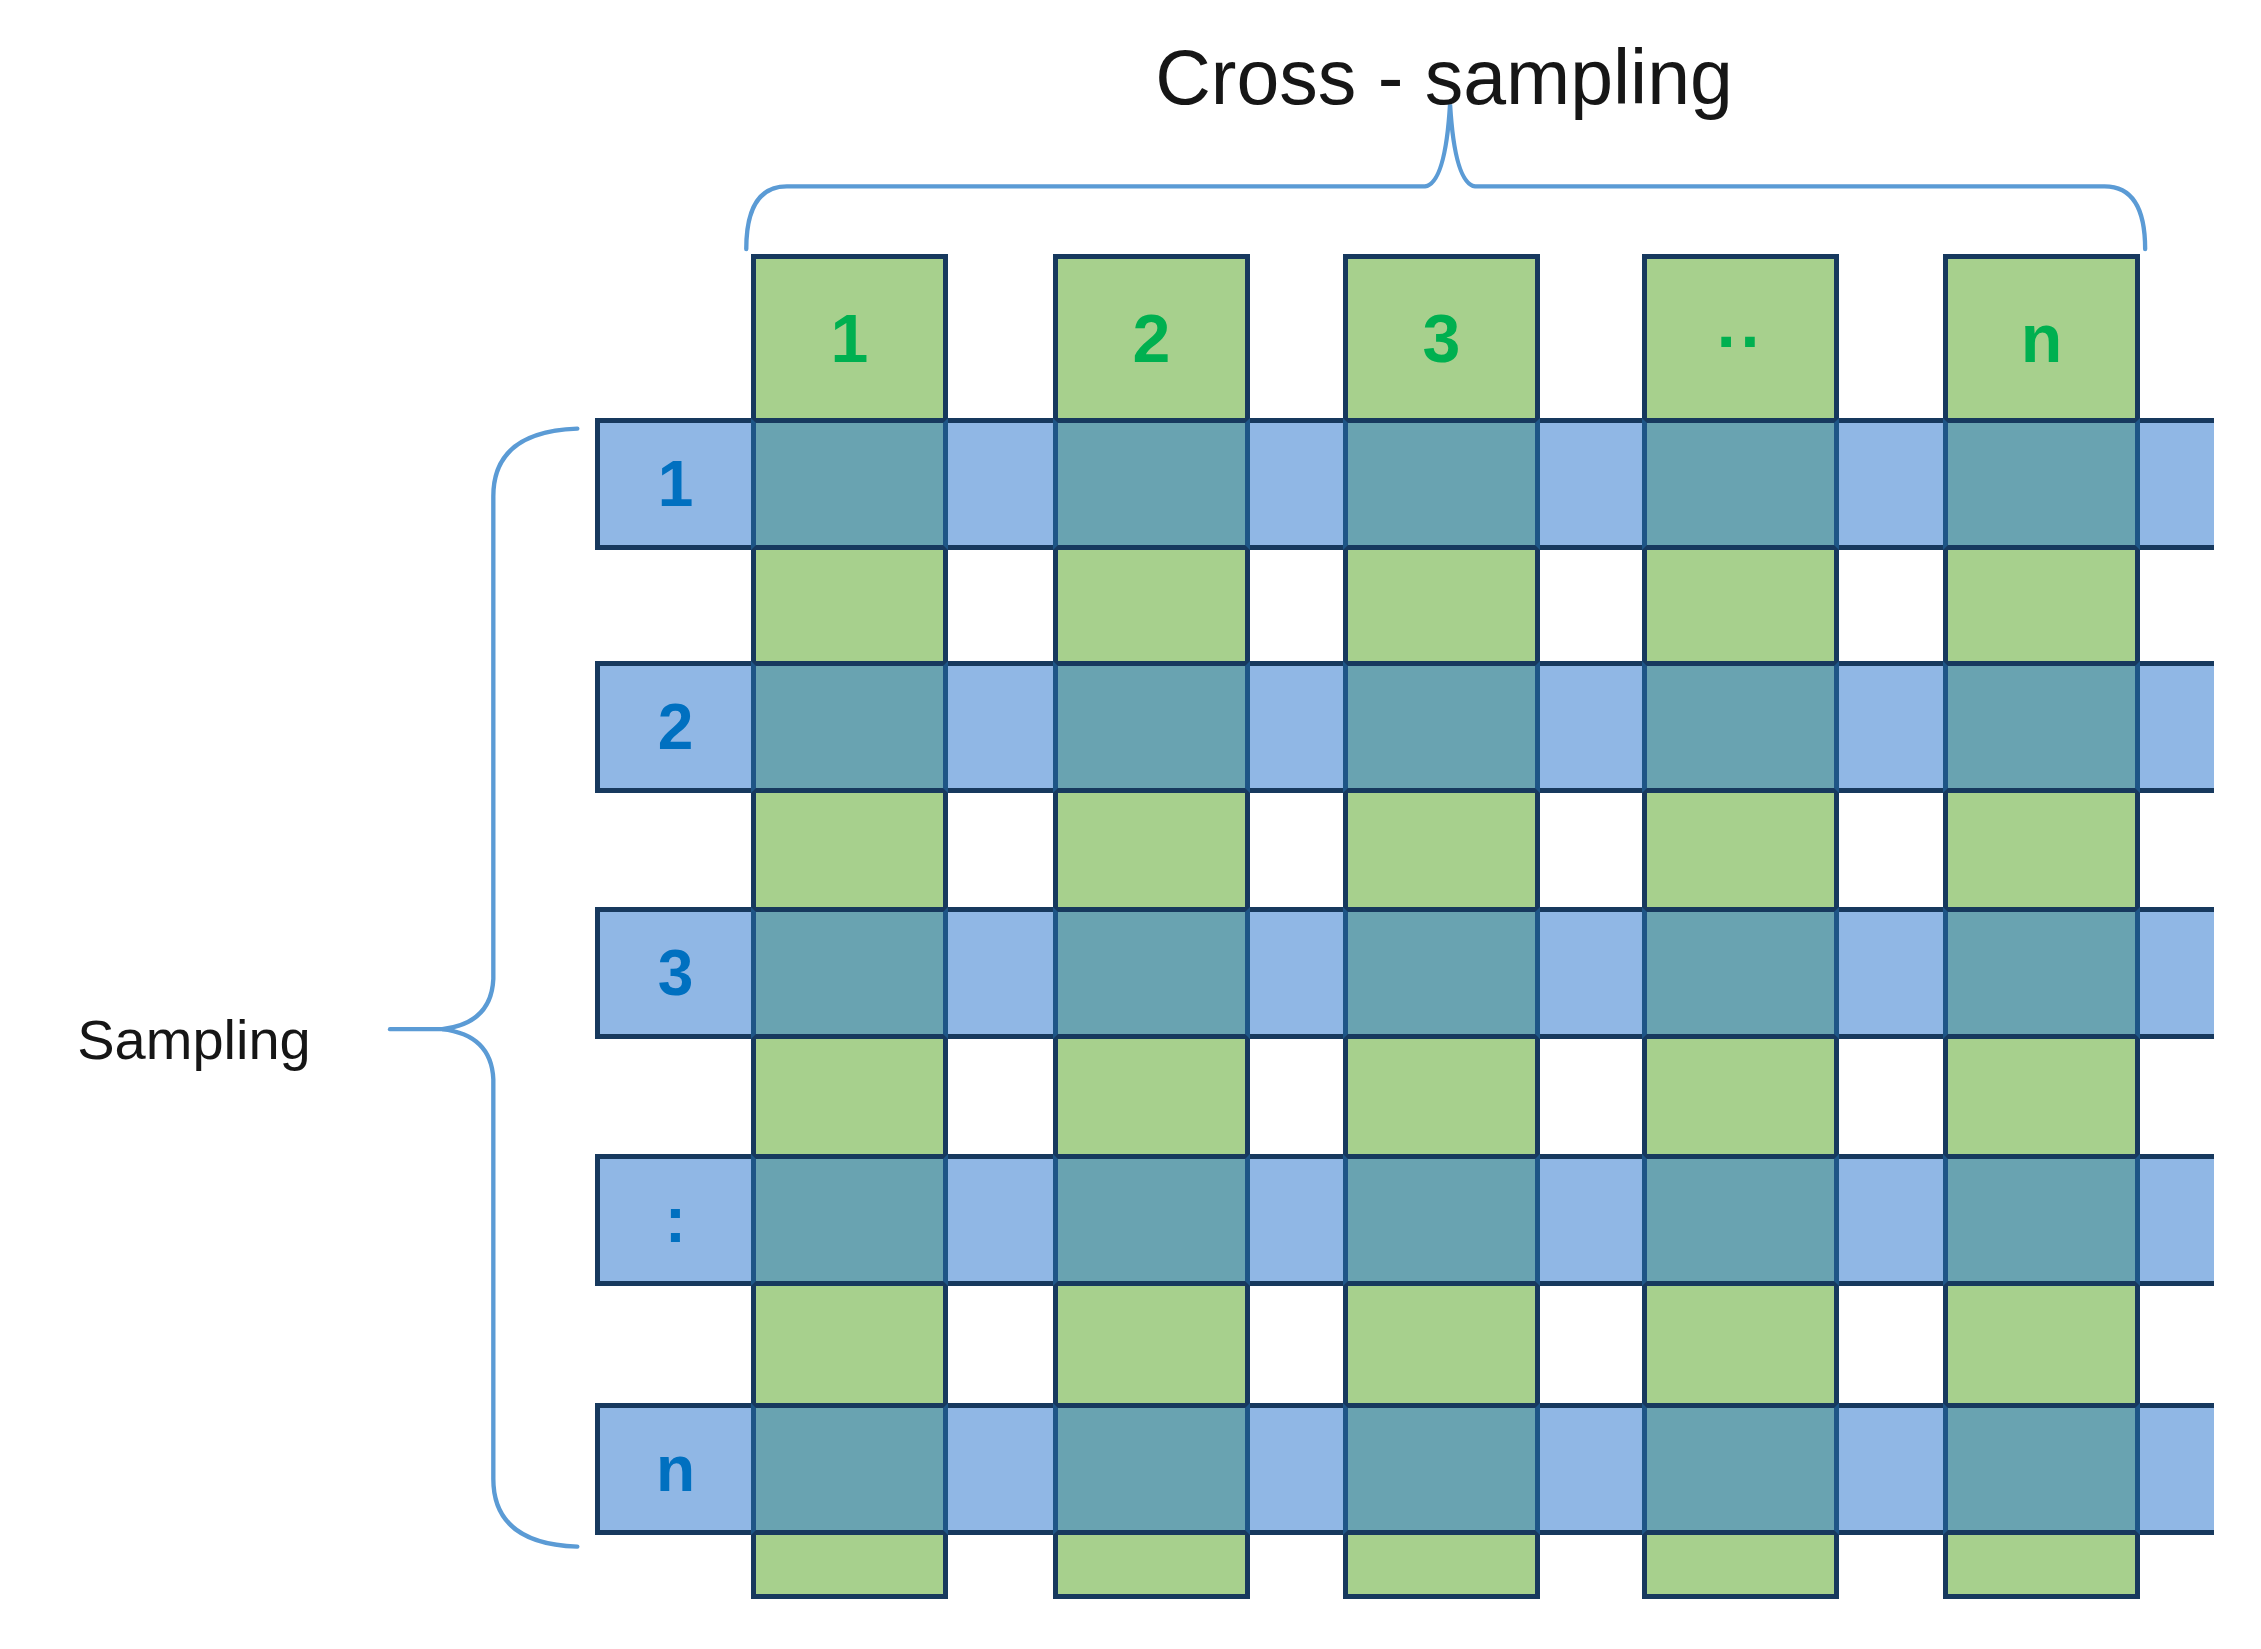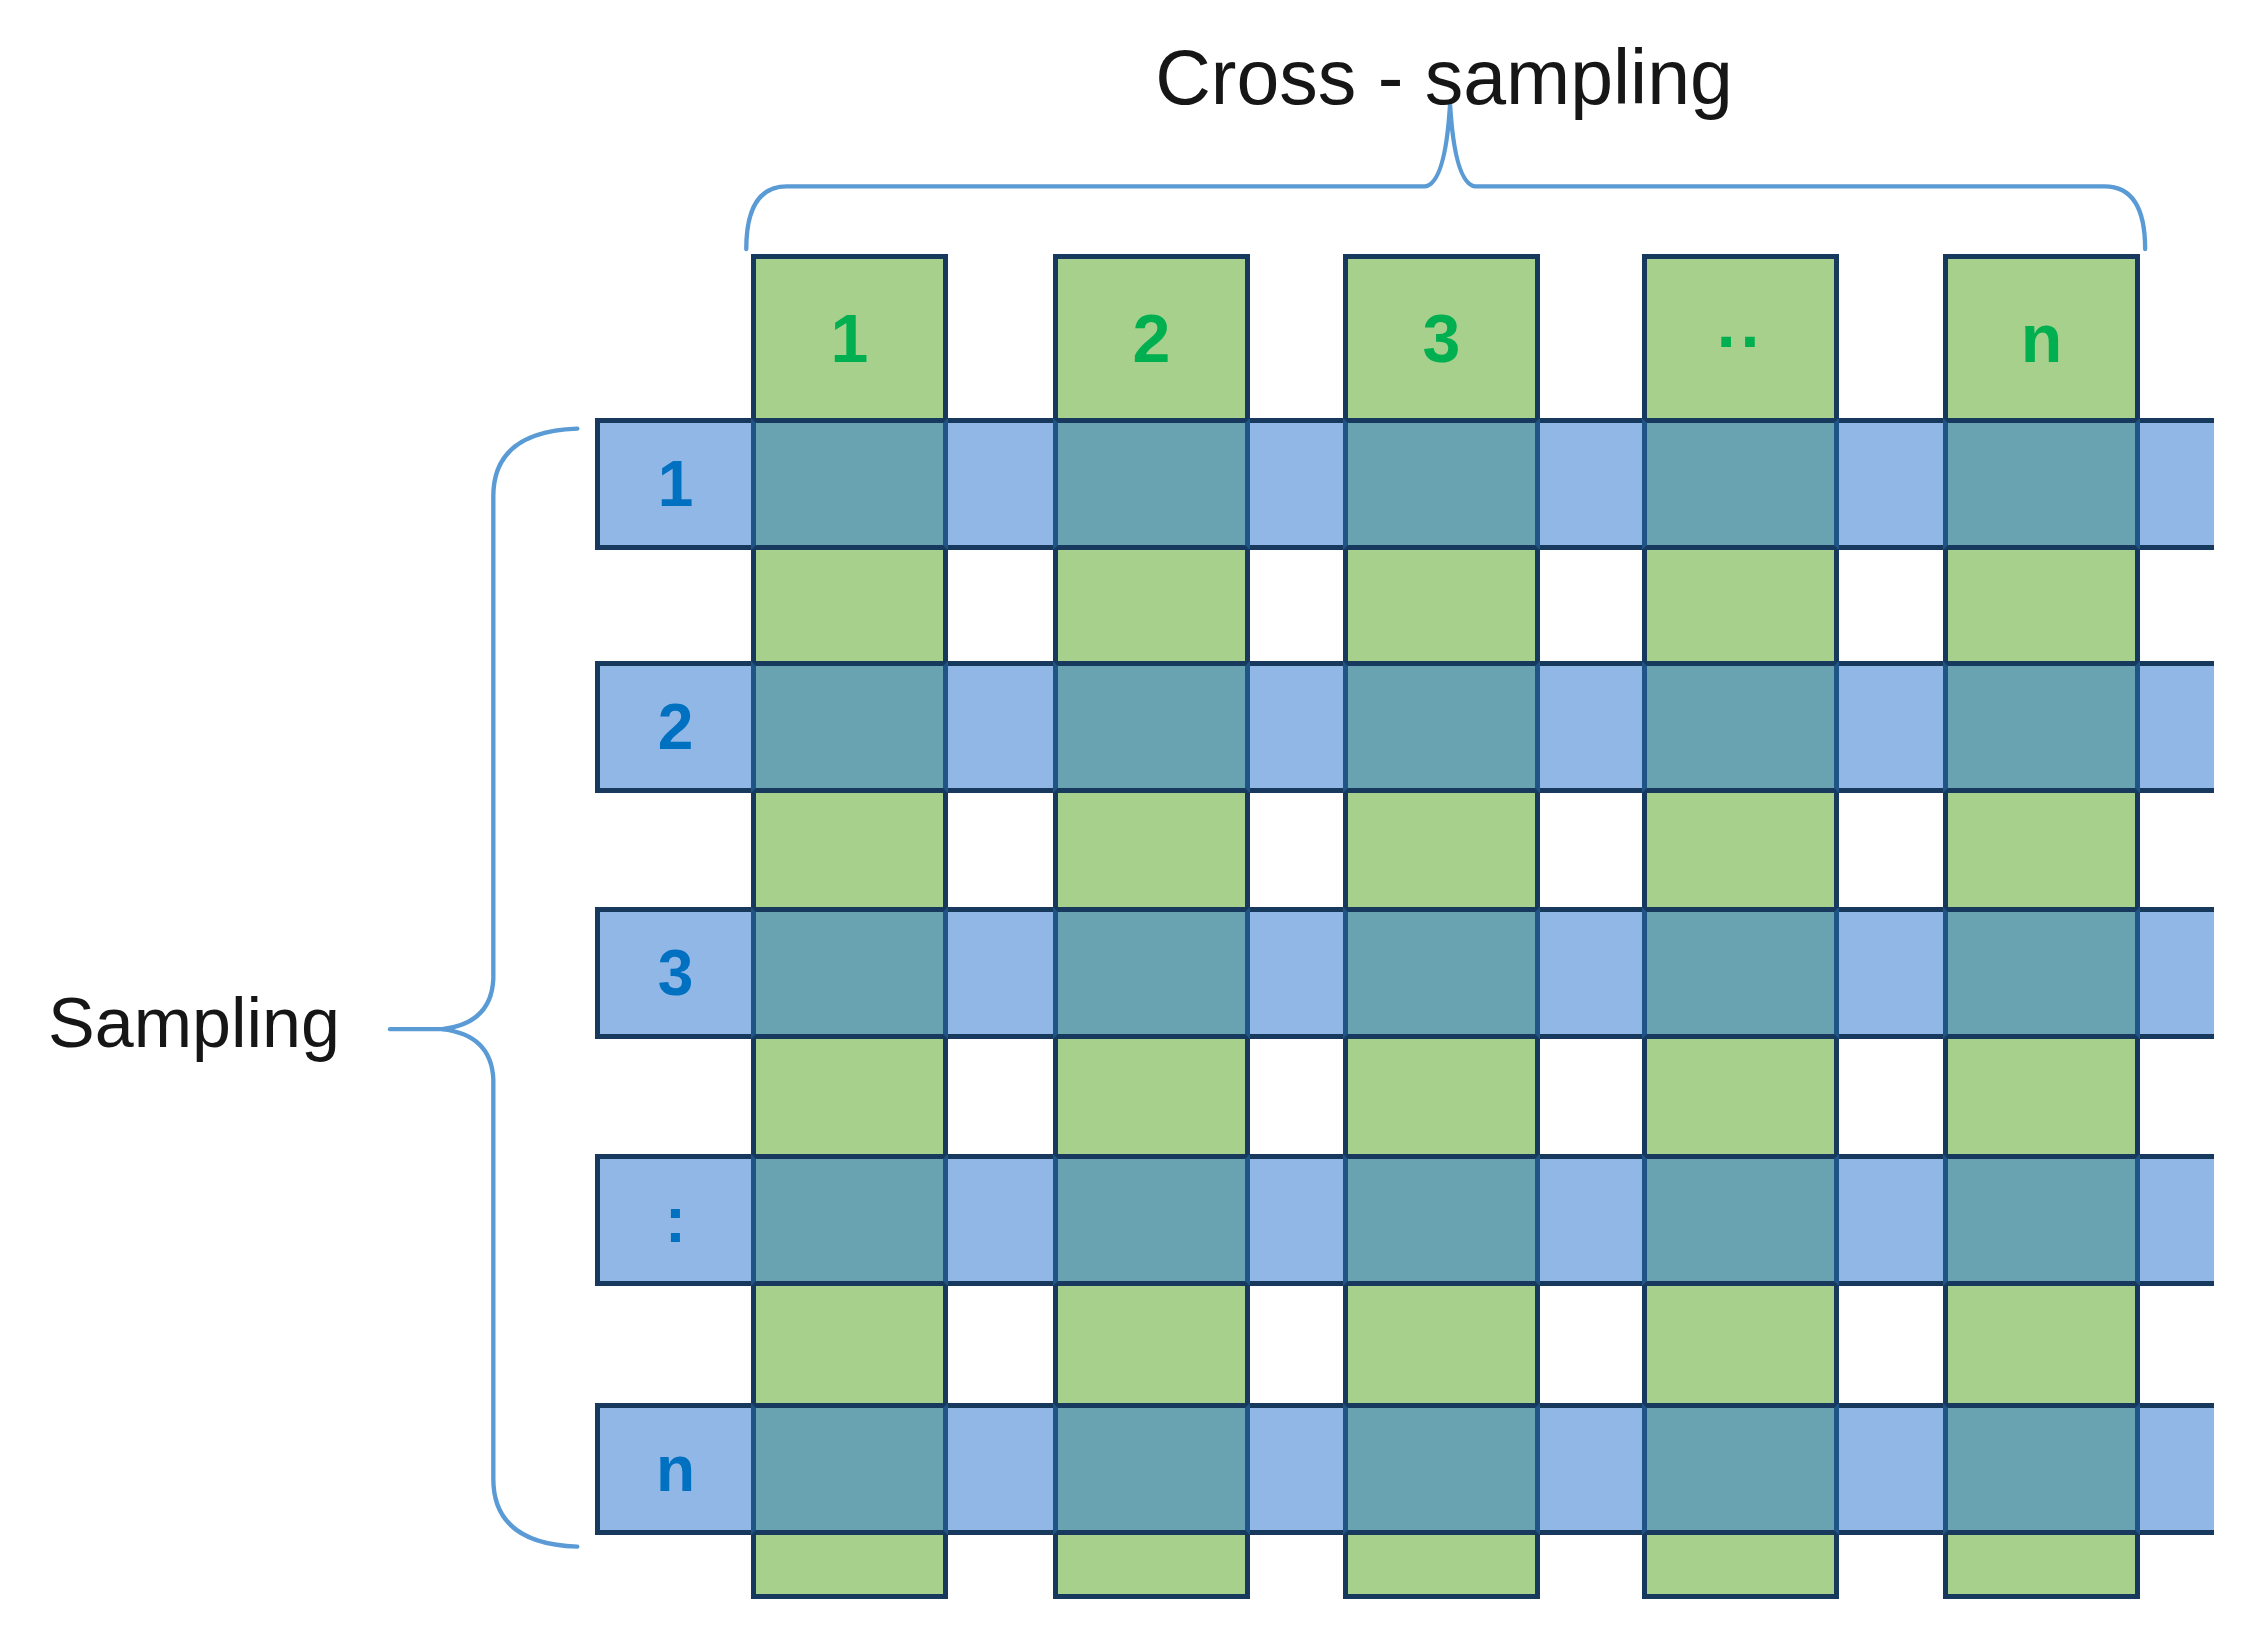--- a/index.html
+++ b/index.html
@@ -15,23 +15,24 @@
     transform:translateX(-50%);
     white-space:nowrap;
     font-size:77px;
     color:#161616;
     z-index:5;
   }
   .side-label{
     position:absolute;
     transform:translateX(-50%);
     white-space:nowrap;
-    font-size:70px;
+    font-size:56px;
     color:#161616;
     z-index:5;
+    margin-top:24px;
   }
   .col{
     position:absolute;
     background:var(--column-fill);
     border:5.8px solid var(--outer-border);
     box-sizing:border-box;
     z-index:1;
   }
   .row{
     position:absolute;

